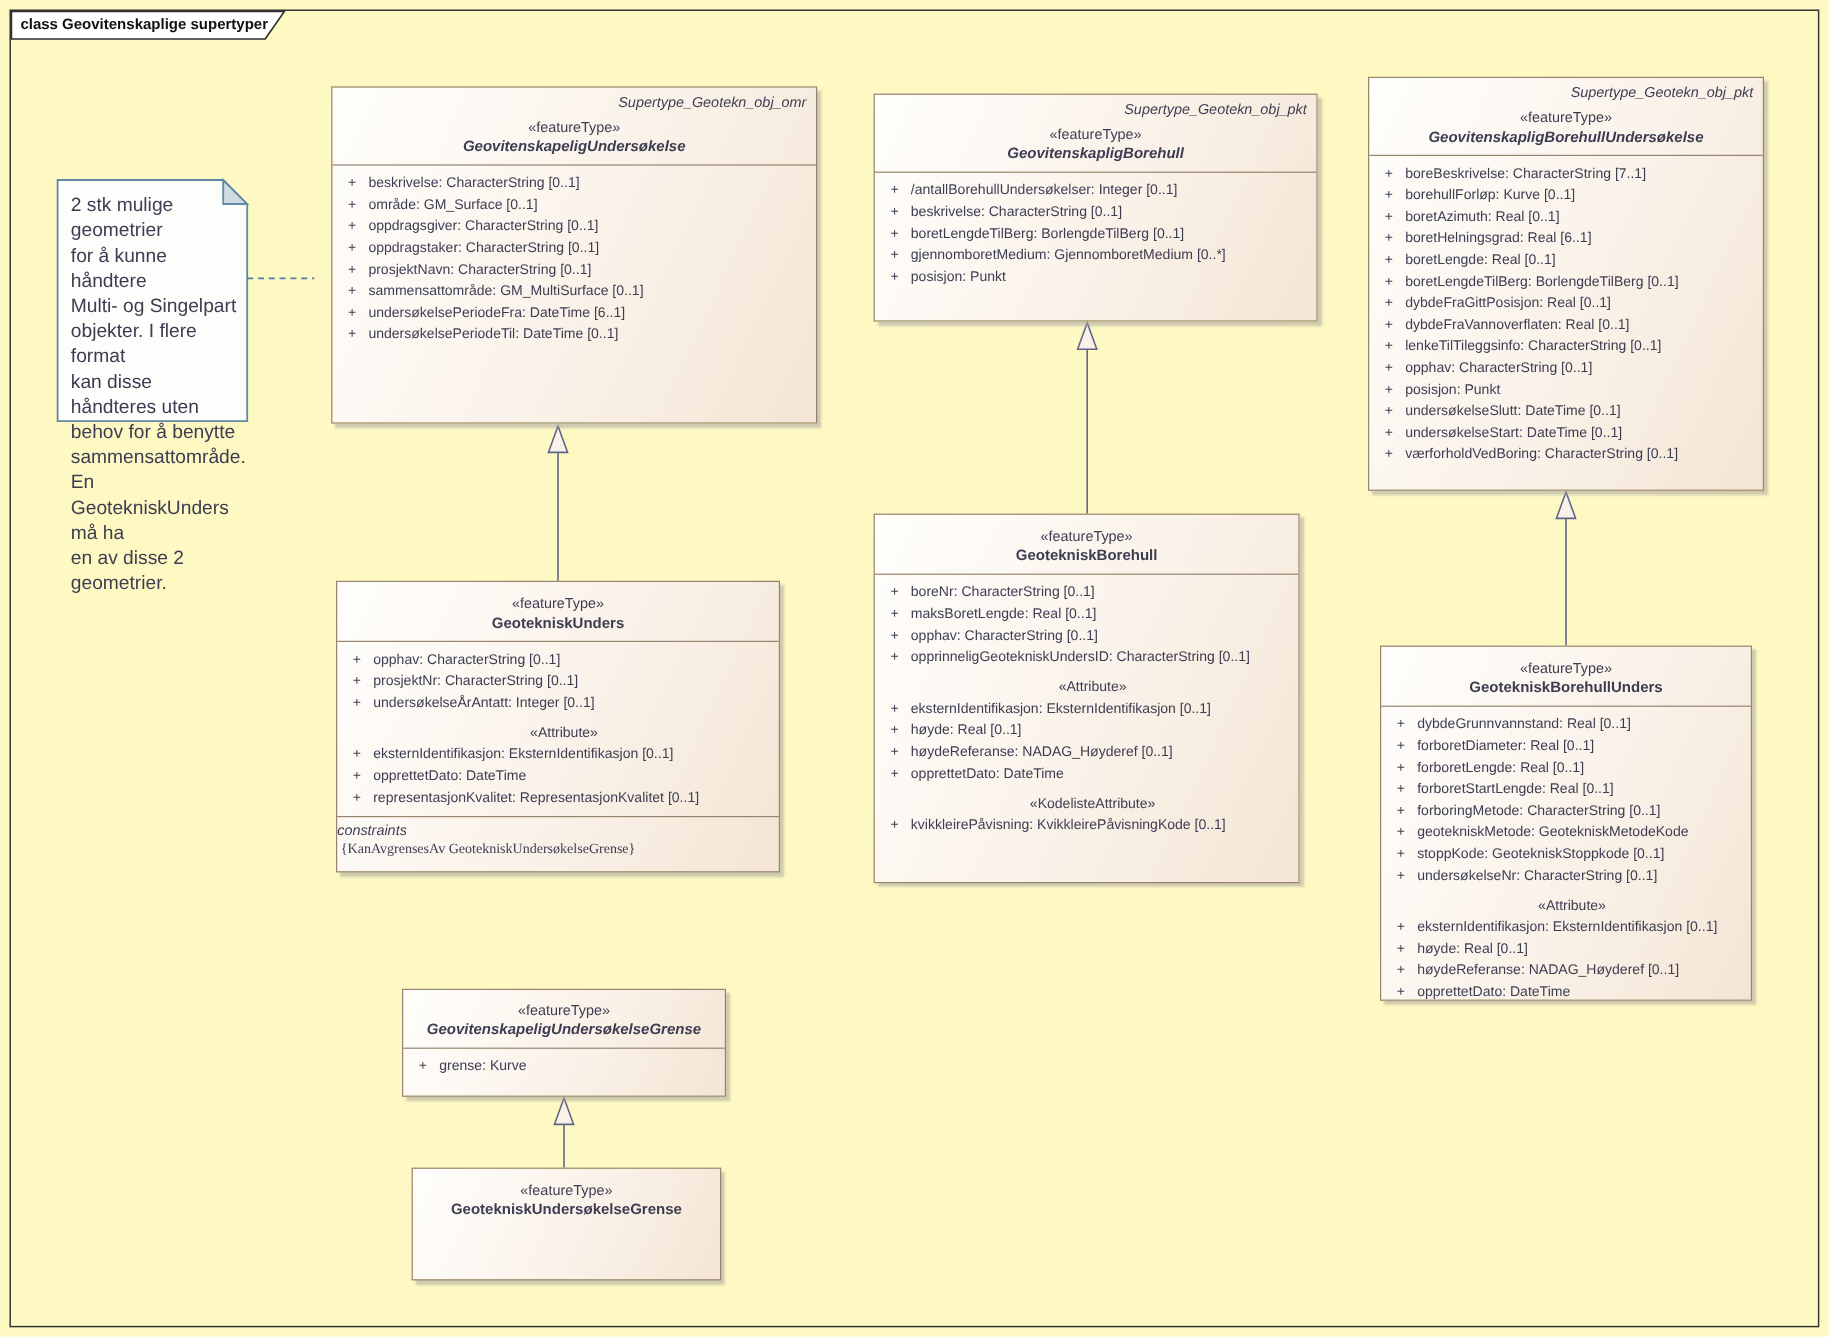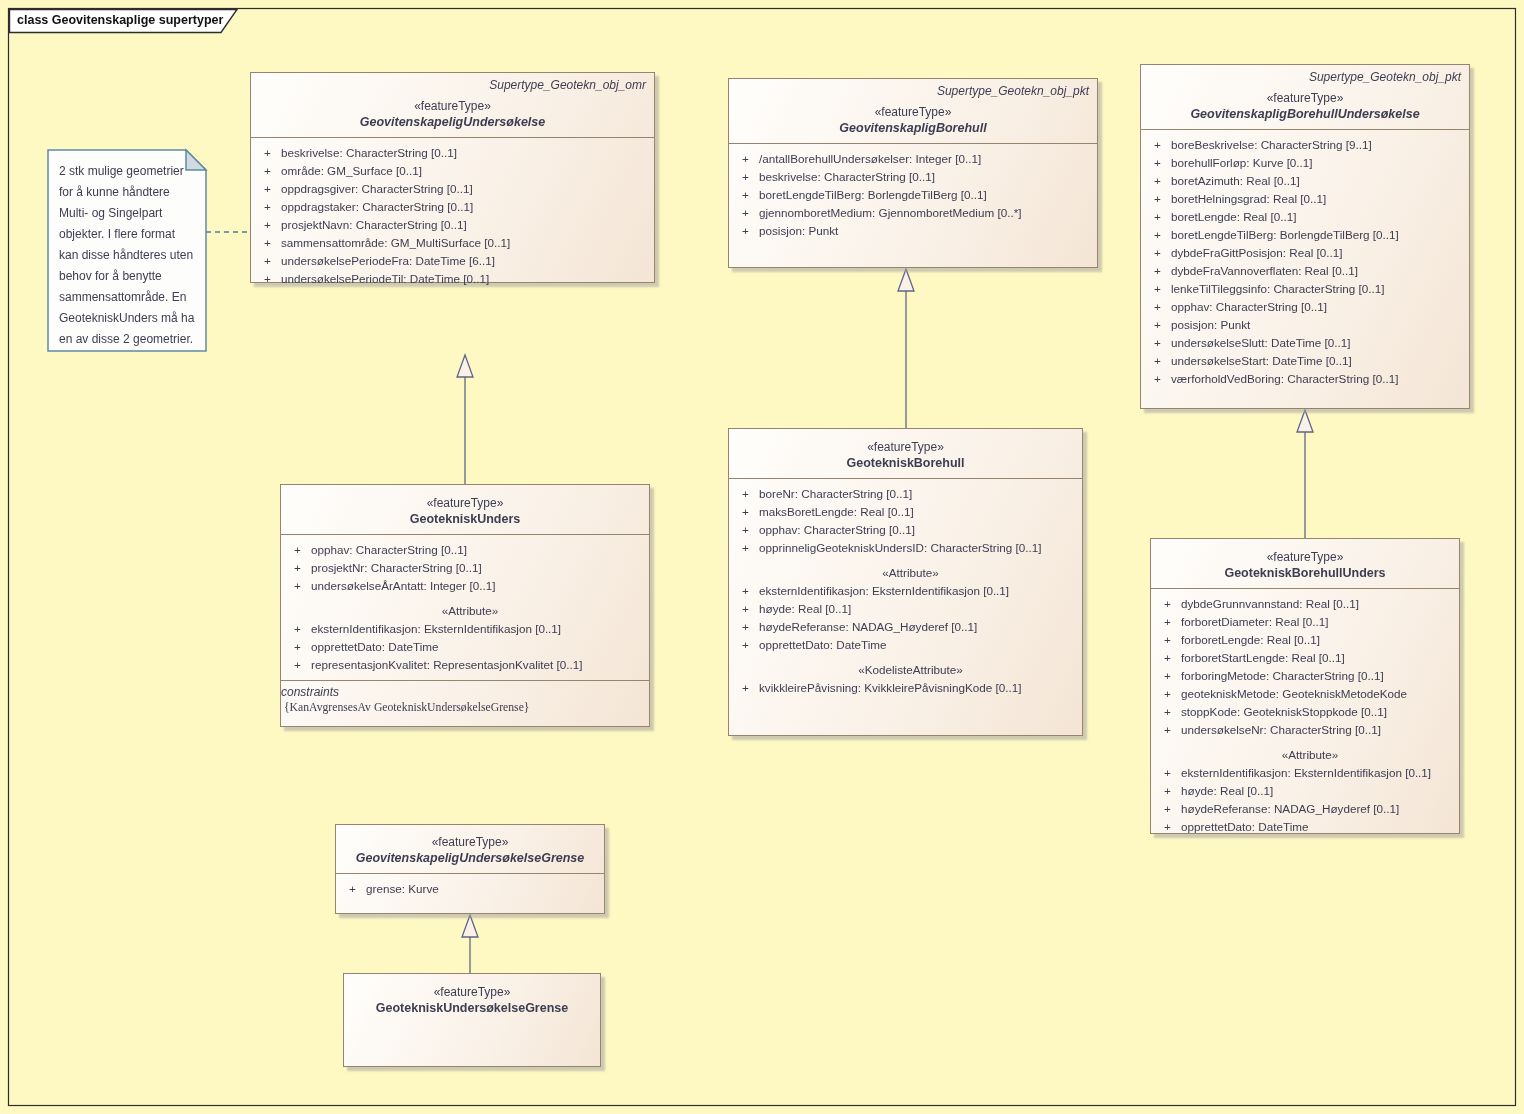--- a/index.html
+++ b/index.html
@@ -26,31 +26,31 @@
   .cname   { text-align:center; font-weight:bold; font-size:12.5px; padding-top:2px; }
   .umlbox.abstract .cname { font-style:italic; }
   .sep { border-top:1px solid #96846f; margin-top:8px; }
   .attrs { padding-top:6px; }
   .attr-row { display:flex; line-height:18px; white-space:nowrap; font-size:11.7px; }
   .vis { flex:0 0 30px; padding-left:13px; box-sizing:border-box; }
   .group-header { display:block; padding-left:10px; margin-top:7px; line-height:18px;text-align:center; }
   .c-label { font-style:italic; padding-top:4px; }
   .c-text  { padding:2px 2px 0 3px; white-space:nowrap; font-size:11.7px;font-family:Liberation Serif, serif; }
   
-  #box-geovit-undersokelse       { left:250px; top:72px;  width:405px; height:211px; }
+  #box-geovit-undersokelse       { left:276px; top:72px;  width:405px; height:281px; }
   #box-geovit-borehull           { left:728px; top:78px;  width:370px; height:190px; }
   #box-geovit-borehullundersokelse{ left:1140px; top:64px; width:330px; height:345px; }
   #box-geoteknisk-unders         { left:280px; top:484px; width:370px; height:243px; }
   #box-geoteknisk-borehull       { left:728px; top:428px; width:355px; height:308px; }
   #box-geoteknisk-borehullunders { left:1150px; top:538px; width:310px; height:296px; }
   #box-geovit-undersokelsegrense { left:335px; top:824px; width:270px; height:90px; }
   #box-geoteknisk-undersokelsegrense { left:343px; top:973px; width:258px; height:94px; }
   #note-text {
     position:absolute; left:59px; top:161px; width:142px;
-    font-size:12px; line-height:21px; white-space:pre-line; color:#3d3d52;
+    font-size:16px; line-height:21px; white-space:pre-line; color:#3d3d52;
   }
 </style>
 </head>
 <body>
 
 <div id="canvas">
 
   <svg id="overlay" width="1524" height="1114" viewBox="0 0 1524 1114">
 
     <rect x="8.5" y="8.5" width="1507" height="1097" fill="none" stroke="#2e2e2e" stroke-width="1.2"></rect>
@@ -166,33 +166,33 @@
   </div>
 
   <div class="umlbox abstract has-tag" id="box-geovit-borehullundersokelse">
     <div class="tagline">Supertype_Geotekn_obj_pkt</div>
     <div class="stereo">«featureType»</div>
     <div class="cname">GeovitenskapligBorehullUndersøkelse</div>
     <div class="sep"></div>
     <div class="attrs">
         <div class="attr-row">
           <span class="vis">+</span>
-          <span class="atext">boreBeskrivelse: CharacterString [9..1]</span>
+          <span class="atext">boreBeskrivelse: CharacterString [7..1]</span>
         </div>
         <div class="attr-row">
           <span class="vis">+</span>
           <span class="atext">borehullForløp: Kurve [0..1]</span>
         </div>
         <div class="attr-row">
           <span class="vis">+</span>
           <span class="atext">boretAzimuth: Real [0..1]</span>
         </div>
         <div class="attr-row">
           <span class="vis">+</span>
-          <span class="atext">boretHelningsgrad: Real [0..1]</span>
+          <span class="atext">boretHelningsgrad: Real [6..1]</span>
         </div>
         <div class="attr-row">
           <span class="vis">+</span>
           <span class="atext">boretLengde: Real [0..1]</span>
         </div>
         <div class="attr-row">
           <span class="vis">+</span>
           <span class="atext">boretLengdeTilBerg: BorlengdeTilBerg [0..1]</span>
         </div>
         <div class="attr-row">

